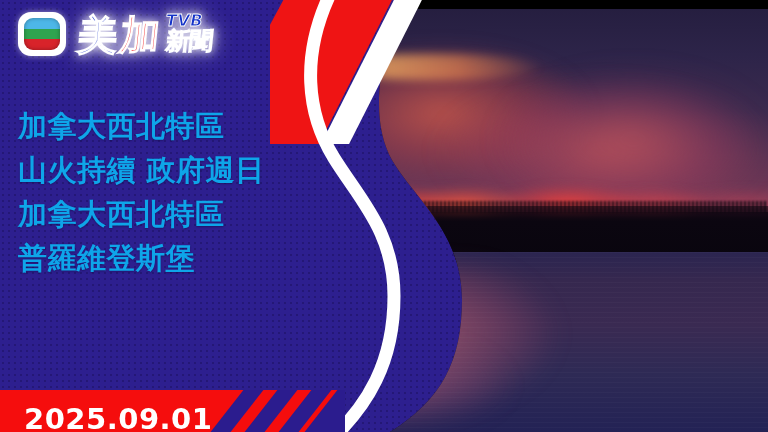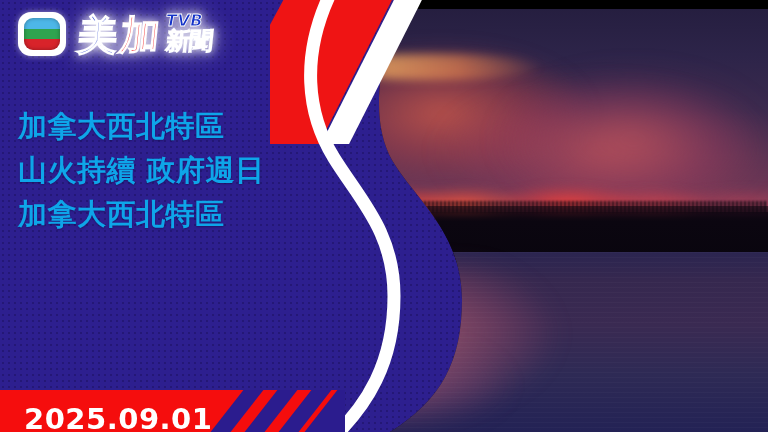--- a/index.html
+++ b/index.html
@@ -255,20 +255,21 @@
         <span class="wm-tvb">TVB</span>
         <span class="wm-news">新聞</span>
       </span>
     </div>
   </div>
 
   <div class="headline">
     <div class="hl-line">加拿大西北特區</div>
     <div class="hl-line">山火持續 政府週日</div>
     <div class="hl-line">加拿大西北特區</div>
+    <div class="hl-line">普羅維登斯堡</div>
   </div>
 
   <div class="datebar">
     <div class="datebar-red"></div>
     <svg class="stripes" viewBox="0 0 150 42" preserveAspectRatio="none">
       <polygon points="46,-2 66,-2 30,44 10,44" fill="#2b1c8e"></polygon>
       <polygon points="80,-2 100,-2 64,44 44,44" fill="#2b1c8e"></polygon>
       <polygon points="114,-2 134,-2 98,44 78,44" fill="#2b1c8e"></polygon>
       <polygon points="140,-2 190,-2 150,44 104,44" fill="#2b1c8e"></polygon>
     </svg>

